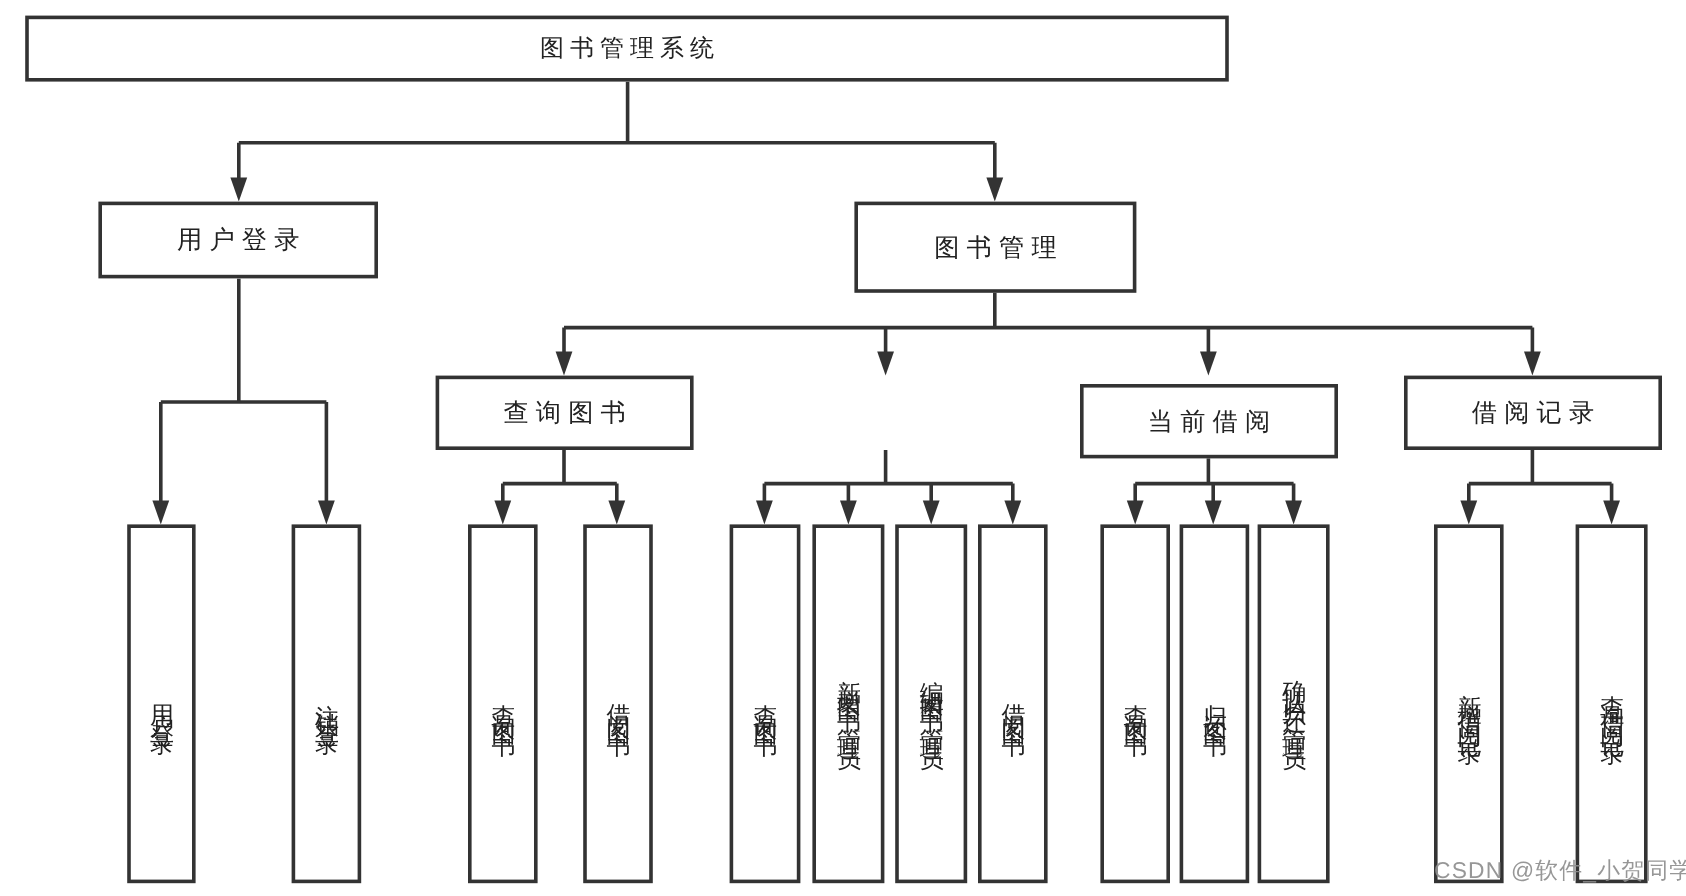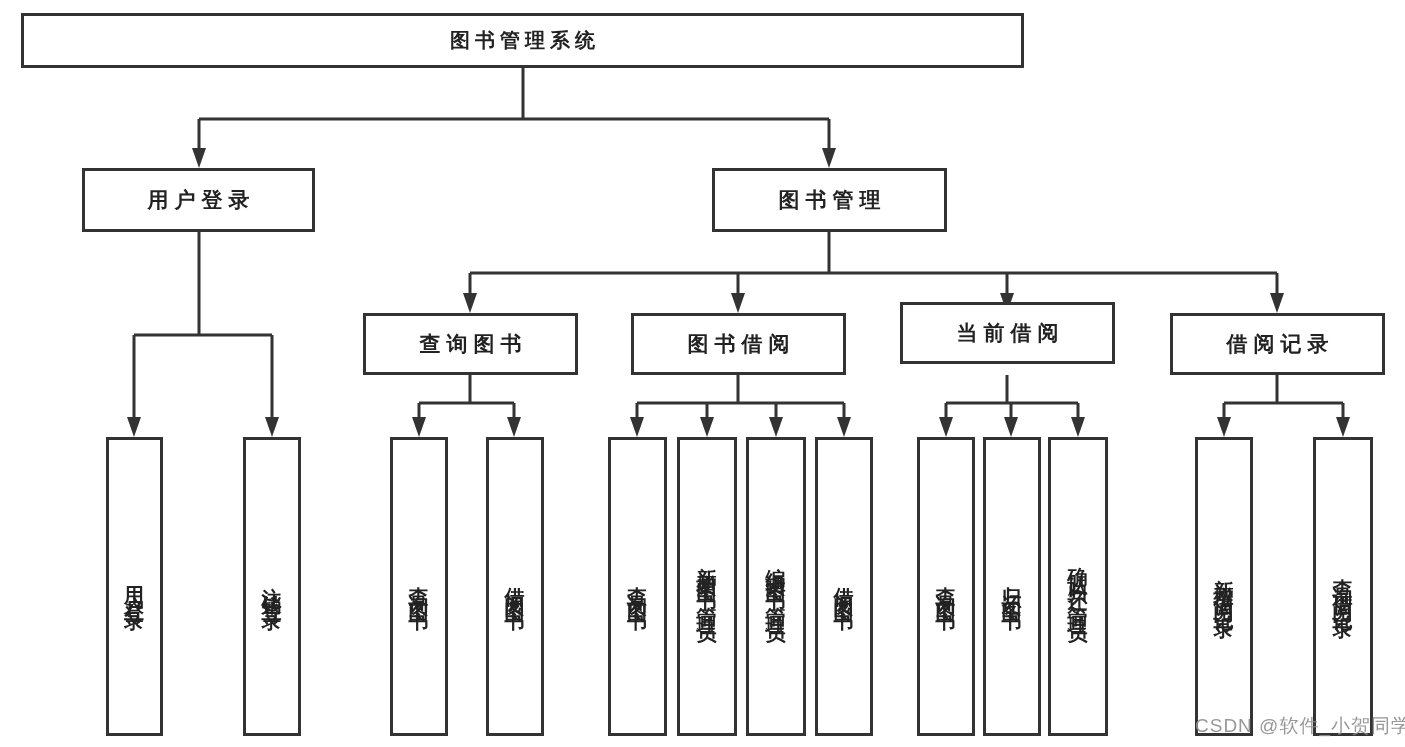--- a/index.html
+++ b/index.html
@@ -33,21 +33,20 @@
 
   .box {
     position: absolute;
     box-sizing: border-box;
     border: 3px solid var(--border-color, #333333);
     background: #ffffff;
     display: flex;
     align-items: center;
     justify-content: center;
     color: var(--text-color, #222222);
-    font-weight: bold;
   }
   .box.h { font-size: 21px; letter-spacing: 6px; text-indent: 6px; white-space: nowrap; }
   .box.root { font-size: 20px; letter-spacing: 5px; text-indent: 5px; }
 
   .vtext {
     writing-mode: vertical-rl;
     text-orientation: mixed;
     font-size: 20px;
     letter-spacing: 8px;
     line-height: 1;
@@ -103,25 +102,24 @@
     <polygon points="1071,417 1085,417 1078,437"></polygon>
 
     <path d="M1277,375 V403 M1224,403 H1343 M1224,403 V419 M1343,403 V419"></path>
     <polygon points="1217,417 1231,417 1224,437"></polygon>
     <polygon points="1336,417 1350,417 1343,437"></polygon>
   </svg>
 
   <div class="box root" style="left:21px;top:13px;width:1003px;height:55px">图书管理系统</div>
 
   <div class="box h" style="left:82px;top:168px;width:233px;height:64px">用户登录</div>
-  <div class="box h" style="left:712px;top:168px;width:235px;height:64px">图书管理</div>
+  <div class="box h" style="left:712px;top:168px;width:235px;height:76px">图书管理</div>
 
   <div class="box h" style="left:363px;top:313px;width:215px;height:62px">查询图书</div>
-  <div class="box h" style="left:631px;top:313px;width:215px;height:62px">图书借阅</div>
-  <div class="box h" style="left:900px;top:302px;width:215px;height:62px">当前借阅</div>
+  <div class="box h" style="left:900px;top:320px;width:215px;height:62px">当前借阅</div>
   <div class="box h" style="left:1170px;top:313px;width:215px;height:62px">借阅记录</div>
 
   <div class="box v" style="left:106px;top:437px;width:57px;height:299px">
     <span class="vtext">用户登录</span>
   </div>
   <div class="box v" style="left:243px;top:437px;width:58px;height:299px">
     <span class="vtext">注销登录</span>
   </div>
 
   <div class="box v" style="left:390px;top:437px;width:58px;height:299px">

